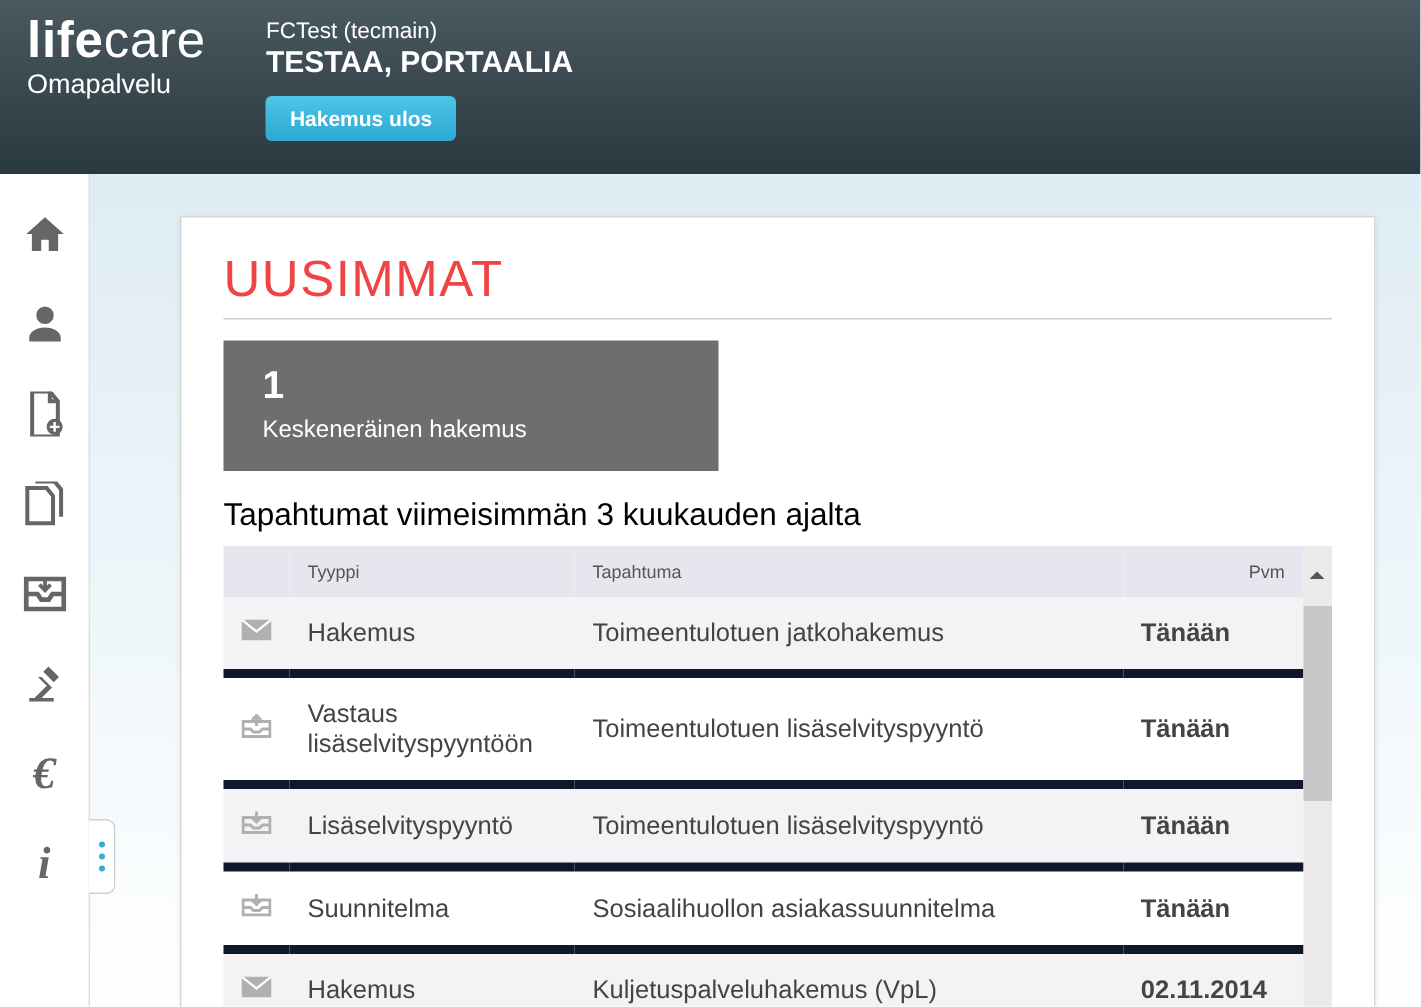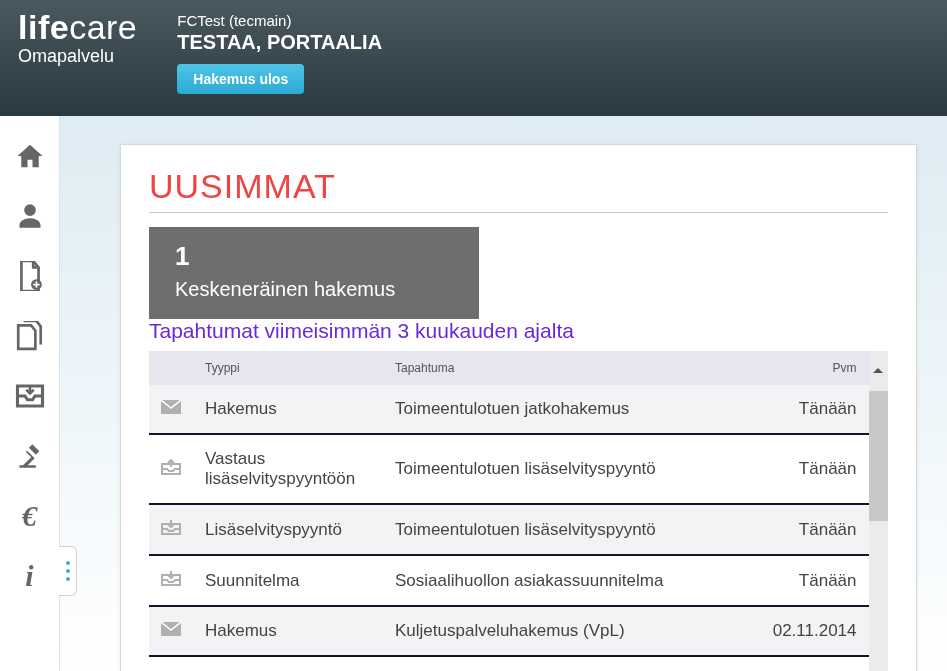--- a/index.html
+++ b/index.html
@@ -120,25 +120,26 @@
   margin-bottom: 14px;
 }
 .summary-box {
   background: #6e6e6e;
   color: #fff;
   display: inline-block;
   padding: 14px 26px 18px 26px;
   min-width: 330px;
 }
 .summary-num { font-size: 26px; font-weight: 700; }
-.summary-label { font-size: 20px; margin-top: 6px; }
+.summary-label { font-size: 16px; margin-top: 6px; }
 
 .section-title {
-  color: #6d28d9;
+  color: #000000;
   font-size: 21px;
+  margin-top: 18px;
   margin-bottom: 8px;
 }
 
 
 .tbl-wrap { display: flex; }
 .tbl {
   width: 100%;
   border-collapse: collapse;
   font-size: 17px;
   color: #444;
@@ -147,27 +148,27 @@
   background: #e6e6ef;
   font-weight: 400;
   color: #555;
   text-align: left;
   padding: 10px 12px;
   font-size: 12px;
 }
 .tbl th.col-date { text-align: right; }
 .tbl td {
   padding: 14px 12px;
-  border-bottom: 2px solid #0f172a;
+  border-bottom: 6px solid #0f172a;
 }
 .tbl tr.odd td { background: #f3f3f5; }
 .tbl tr.even td { background: #ffffff; }
 .col-icon { width: 40px; text-align: center; color: #999; }
 .col-type { width: 190px; }
-.col-date { width: 120px; text-align: right; }
+.col-date { width: 120px; text-align: left; font-weight: bold; }
 .scroll-col {
   width: 20px;
   background: #eceaea;
   display: flex;
   flex-direction: column;
 }
 .scroll-up {
   height: 40px;
   background: #eceaea;
   display: flex;

